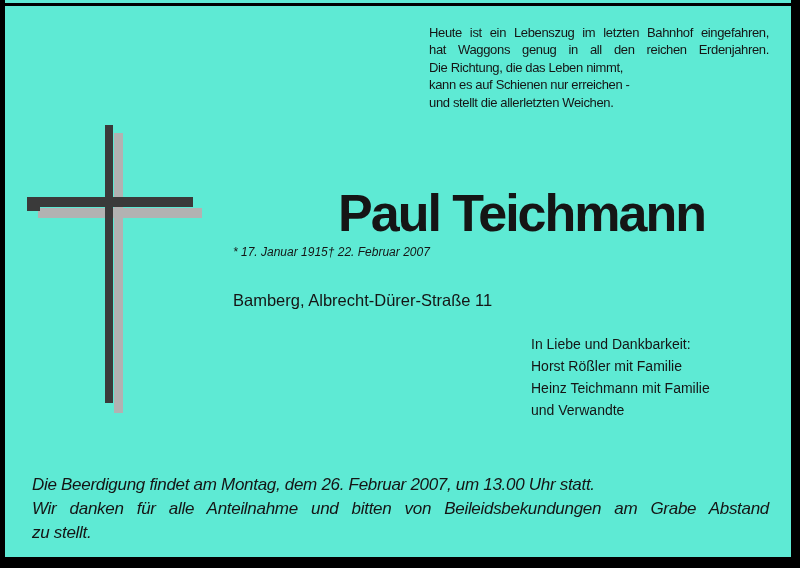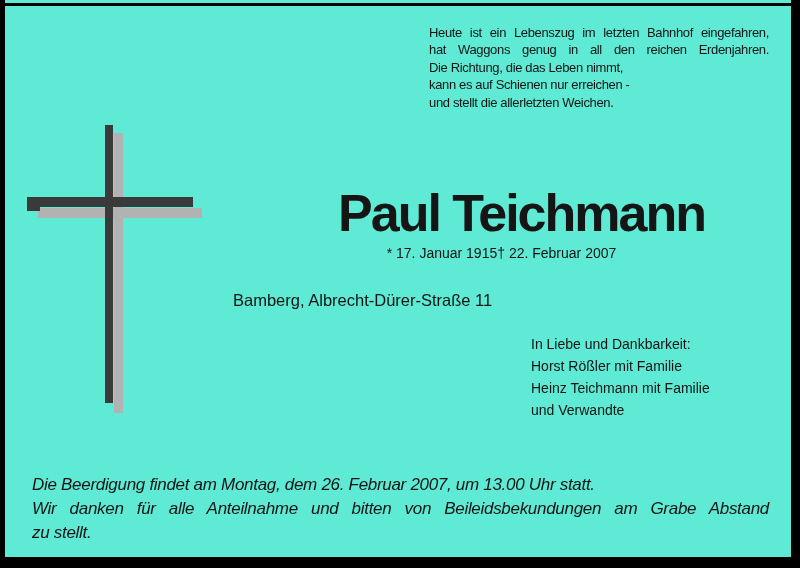--- a/index.html
+++ b/index.html
@@ -41,22 +41,23 @@
     font-size: 16.5px; line-height: 21px;
   }
   .name {
     position: absolute; left: 245px; top: 178px; width: 537px;
     margin: 8px; text-align: center;
     font-size: 52px; font-weight: bold; letter-spacing: -2px;
     line-height: 54px; white-space: nowrap;
   }
   .dates {
     position: absolute; left: 233px; top: 245px; width: 537px;
-    display: flex; justify-content: center;
-    font-size: 14px;
+    display: flex; justify-content: flex-start;
+    font-size: 12px;
+    font-style: italic;
   }
   .address {
     position: absolute; left: 233px; top: 291px;
     font-size: 16.5px;
   }
   .mourners {
     position: absolute; left: 531px; top: 333px; width: 240px;
     font-size: 14px; line-height: 22px;
   }
   .funeral {

